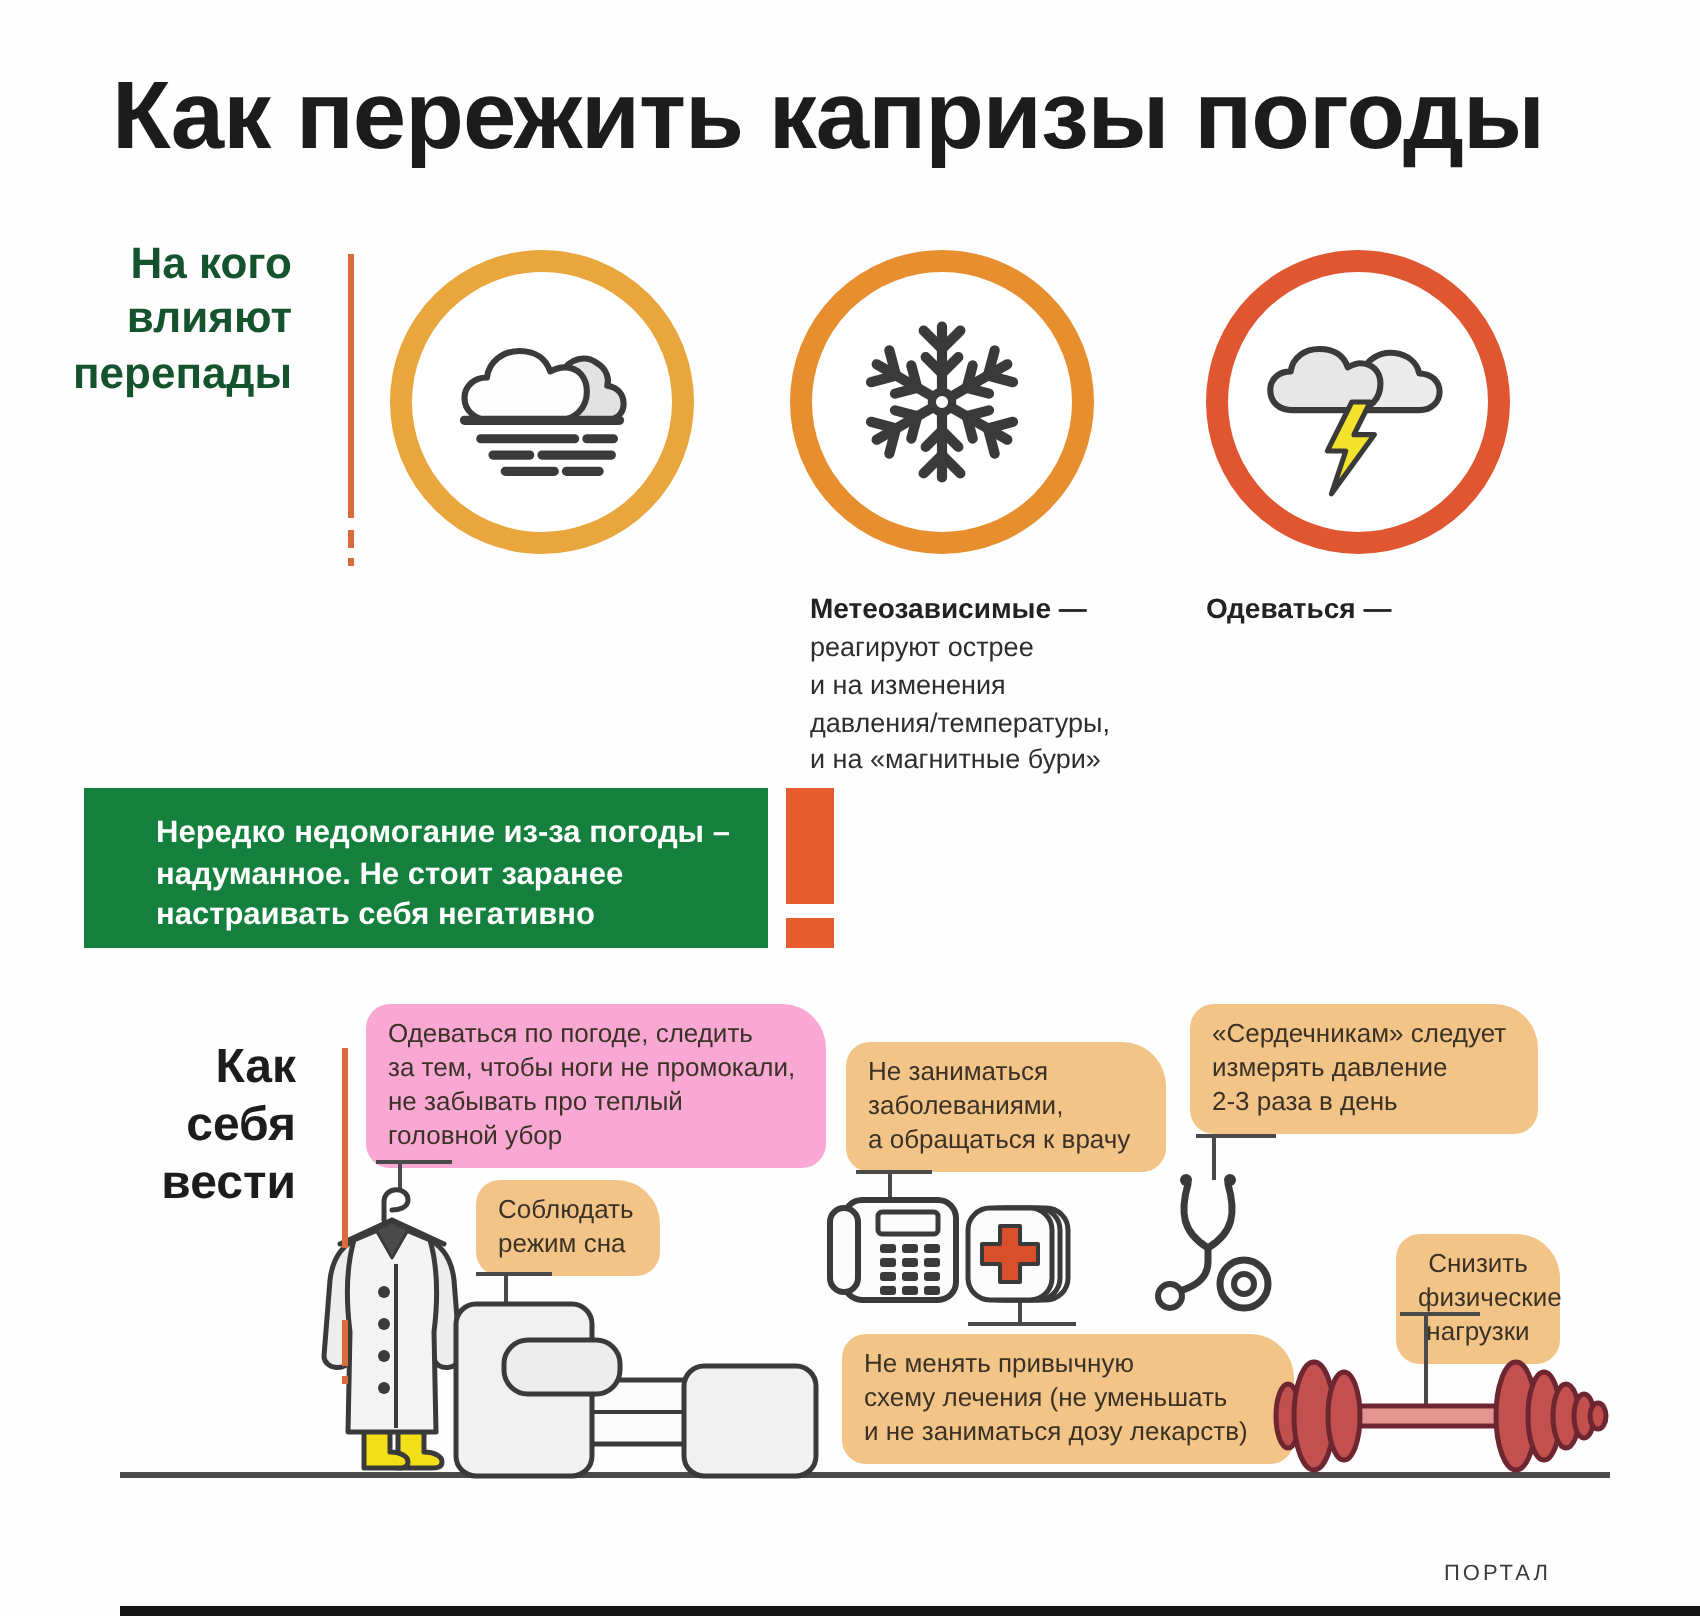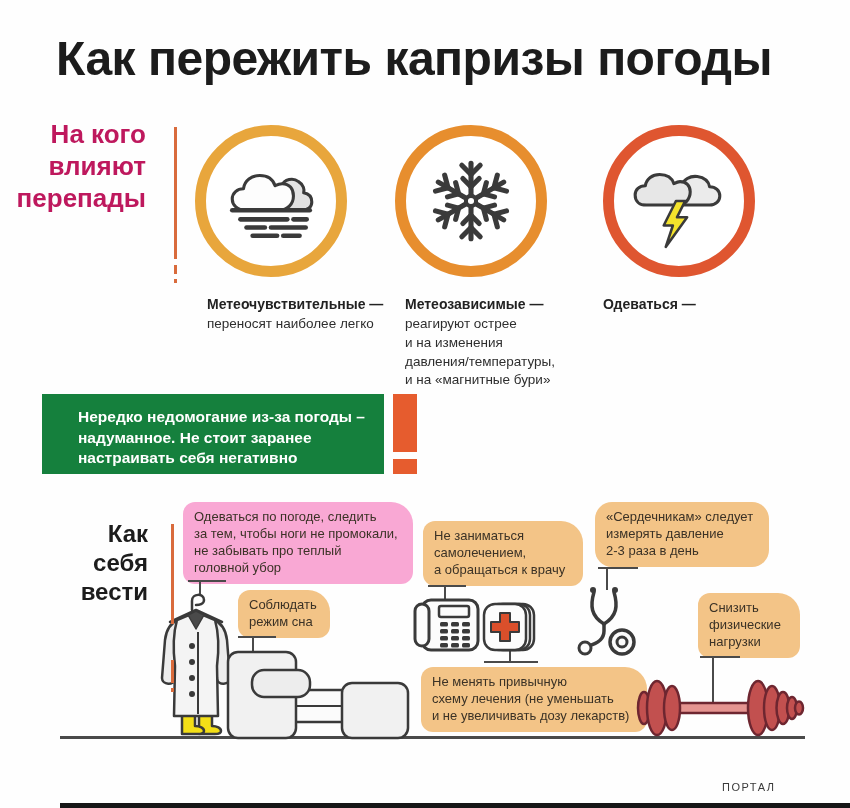--- a/index.html
+++ b/index.html
@@ -3,21 +3,21 @@
 <meta charset="utf-8">
 <style>
   html,body{margin:0;padding:0;background:#ffffff;}
   .canvas{position:relative;width:850px;height:808px;background:#fefefe;overflow:hidden;
           font-family:"Liberation Sans","DejaVu Sans",sans-serif;color:#262626;}
 
   .title{position:absolute;left:56px;top:34px;font-size:48px;line-height:1.05;
          font-weight:700;letter-spacing:-0.5px;color:#1c1c1c;}
 
   .s1-label{position:absolute;left:16px;top:118px;width:130px;text-align:right;
-            font-size:26px;font-weight:700;line-height:1.24;white-space:pre-line;color:#be185d;}
+            font-size:22px;font-weight:700;line-height:1.24;white-space:pre-line;color:#14532d;}
   .s2-label{position:absolute;left:38px;top:520px;width:110px;text-align:right;
             font-size:24px;font-weight:700;line-height:1.2;white-space:pre-line;color:#1c1c1c;}
 
   .vline{position:absolute;width:3px;background:#d96b3c;z-index:3;}
   #vl1{left:174px;top:127px;height:132px;}
   #vl1d{left:174px;top:265px;height:9px;}
   #vl1dot{left:174px;top:279px;height:4px;}
   #vl2{left:171px;top:524px;height:100px;}
   #vl2d{left:171px;top:660px;height:23px;}
   #vl2dot{left:171px;top:688px;height:4px;}
@@ -38,21 +38,21 @@
   #exclbar{left:393px;top:394px;width:24px;height:58px;}
   #excldot{left:393px;top:459px;width:24px;height:15px;}
 
   .tip{position:absolute;background:#f3c487;border-radius:12px 22px 12px 12px;
        padding:7px 11px;font-size:13px;line-height:1.3;color:#3b3226;
        white-space:pre-line;box-sizing:border-box;}
   #tip1{left:183px;top:502px;width:230px;}
   #tip2{left:238px;top:590px;width:92px;}
   #tip3{left:423px;top:521px;width:160px;}
   #tip4{left:595px;top:502px;width:174px;}
-  #tip5{left:698px;top:593px;width:102px;}
+  #tip5{left:698px;top:617px;width:82px;text-align:center;}
   #tip6{left:421px;top:667px;width:226px;}
 
   .conn{position:absolute;background:#4a4a4a;}
   #cn1h{left:188px;top:580px;width:38px;height:2px;} #cn1v{left:199px;top:580px;width:2px;height:14px;}
   #cn2h{left:238px;top:636px;width:38px;height:2px;} #cn2v{left:252px;top:636px;width:2px;height:17px;}
   #cn3h{left:428px;top:585px;width:38px;height:2px;} #cn3v{left:444px;top:585px;width:2px;height:15px;}
   #cn4h{left:598px;top:567px;width:40px;height:2px;} #cn4v{left:606px;top:567px;width:2px;height:23px;}
   #cn5h{left:700px;top:656px;width:40px;height:2px;} #cn5v{left:712px;top:656px;width:2px;height:47px;}
   #cn6v{left:509px;top:650px;width:2px;height:12px;} #cn6h{left:484px;top:661px;width:54px;height:2px;}
 
@@ -125,24 +125,20 @@
   </div>
 
   <div class="circle" id="c3" style="border-color: rgb(223, 86, 48);">
     <svg width="102" height="102" viewBox="0 0 100 100">
       <path d="M52,36 c2,-7 9,-11 16,-10 c7,1 11,5 12,10 c6,0 10,4 10,9 c0,5 -4,9 -10,9 l-28,0 z" fill="#ebebeb" stroke="#3a3a3a" stroke-width="3" stroke-linejoin="round"></path>
       <path d="M18,54 c-7,0 -11,-4 -11,-10 c0,-5 4,-9 10,-9 c1,-7 7,-11 14,-11 c7,0 12,3 14,9 c2,-1 4,-2 6,-2 c6,0 10,4 10,10 c0,7 -5,13 -12,13 z" fill="#e7e7e7" stroke="#3a3a3a" stroke-width="3" stroke-linejoin="round"></path>
       <path d="M47,50 L35,74 L44,74 L37,95 L58,66 L48,66 L56,50 Z" fill="#f4e32c" stroke="#3a3a3a" stroke-width="2.5" stroke-linejoin="round"></path>
     </svg>
   </div>
 
-  <div class="blurb" id="b1">
-    <span class="hd">Метеочувствительные —</span>
-    <span class="bd">переносят наиболее легко</span>
-  </div>
   <div class="blurb" id="b2">
     <span class="hd">Метеозависимые —</span>
     <span class="bd">реагируют острее
 и на изменения
 давления/температуры,
 и на «магнитные бури»</span>
   </div>
   <div class="blurb" id="b3">
     <span class="hd">Одеваться —</span>
   </div>
@@ -160,31 +156,31 @@
   <div class="vline" id="vl2d" style="background-color: rgb(217, 107, 60);"></div>
   <div class="vline" id="vl2dot" style="background-color: rgb(217, 107, 60);"></div>
 
   <div class="tip" id="tip1" style="background-color: #f9a8d4;">Одеваться по погоде, следить
 за тем, чтобы ноги не промокали,
 не забывать про теплый
 головной убор</div>
   <div class="tip" id="tip2" style="background-color: rgb(243, 196, 135);">Соблюдать
 режим сна</div>
   <div class="tip" id="tip3" style="background-color: rgb(243, 196, 135);">Не заниматься
-самолечением,
+заболеваниями,
 а обращаться к врачу</div>
-  <div class="tip" id="tip4" style="background-color: rgb(243, 196, 135); border-radius: 17px;">«Сердечникам» следует
+  <div class="tip" id="tip4" style="background-color: rgb(243, 196, 135);">«Сердечникам» следует
 измерять давление
 2-3 раза в день</div>
   <div class="tip" id="tip5" style="background-color: rgb(243, 196, 135);">Снизить
 физические
 нагрузки</div>
   <div class="tip" id="tip6" style="background-color: rgb(243, 196, 135);">Не менять привычную
 схему лечения (не уменьшать
-и не увеличивать дозу лекарств)</div>
+и не заниматься дозу лекарств)</div>
 
   <div class="conn" id="cn1h"></div>
   <div class="conn" id="cn1v"></div>
   <div class="conn" id="cn2h"></div>
   <div class="conn" id="cn2v"></div>
   <div class="conn" id="cn3h"></div>
   <div class="conn" id="cn3v"></div>
   <div class="conn" id="cn4h"></div>
   <div class="conn" id="cn4v"></div>
   <div class="conn" id="cn5h"></div>

